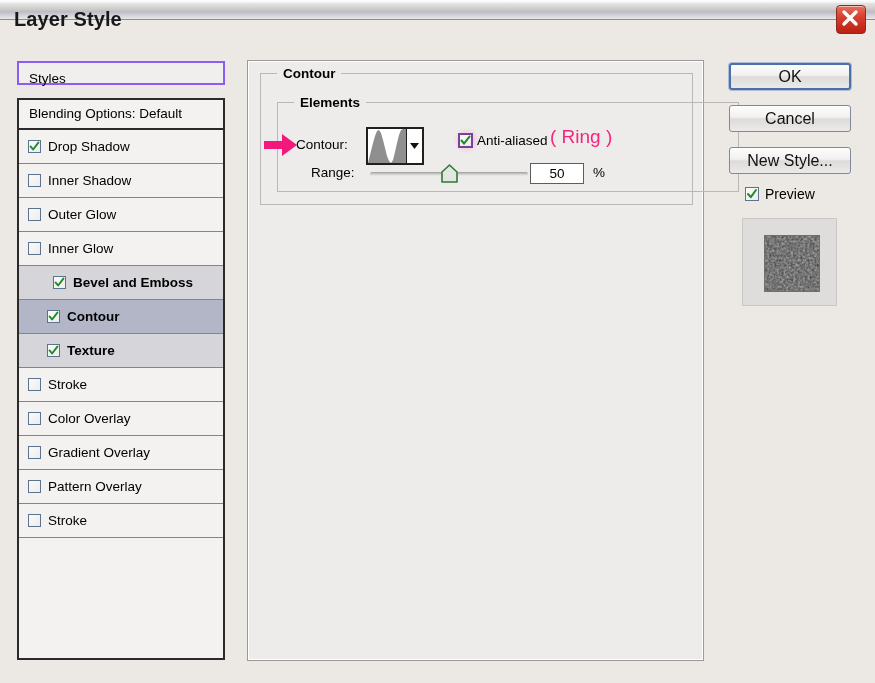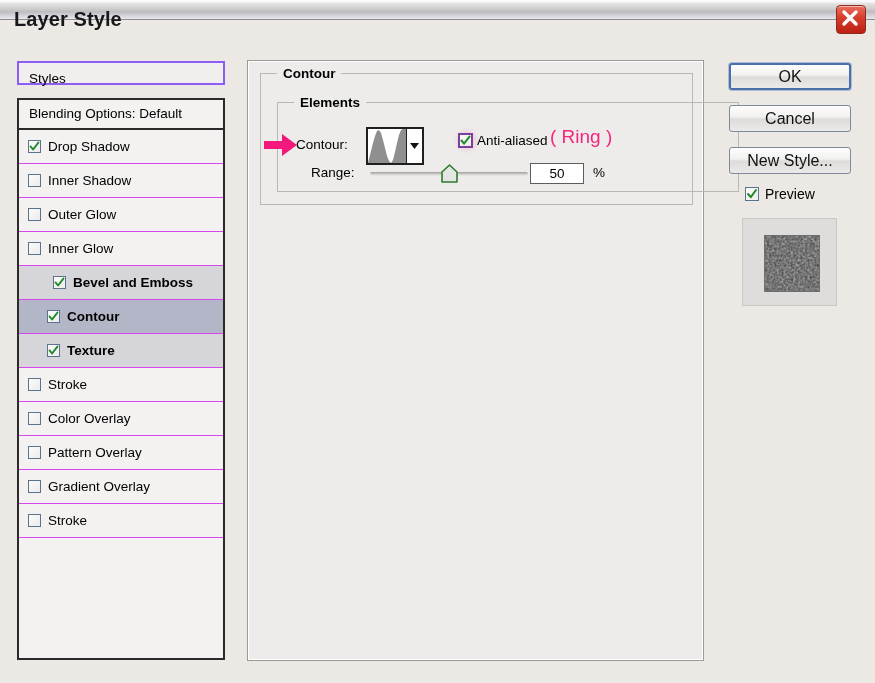--- a/index.html
+++ b/index.html
@@ -437,25 +437,25 @@
       <div class="list-row">
         <div class="cbox"></div>
         <span class="row-label">Stroke</span>
       </div>
       <div class="list-row">
         <div class="cbox"></div>
         <span class="row-label">Color Overlay</span>
       </div>
       <div class="list-row">
         <div class="cbox"></div>
+        <span class="row-label">Gradient Overlay</span>
+      </div>
+      <div class="list-row">
+        <div class="cbox"></div>
         <span class="row-label">Pattern Overlay</span>
-      </div>
-      <div class="list-row">
-        <div class="cbox"></div>
-        <span class="row-label">Gradient Overlay</span>
       </div>
       <div class="list-row">
         <div class="cbox"></div>
         <span class="row-label">Stroke</span>
       </div>
       <div class="list-tail"></div>
   </div>
 
   <div class="main-panel">
 

